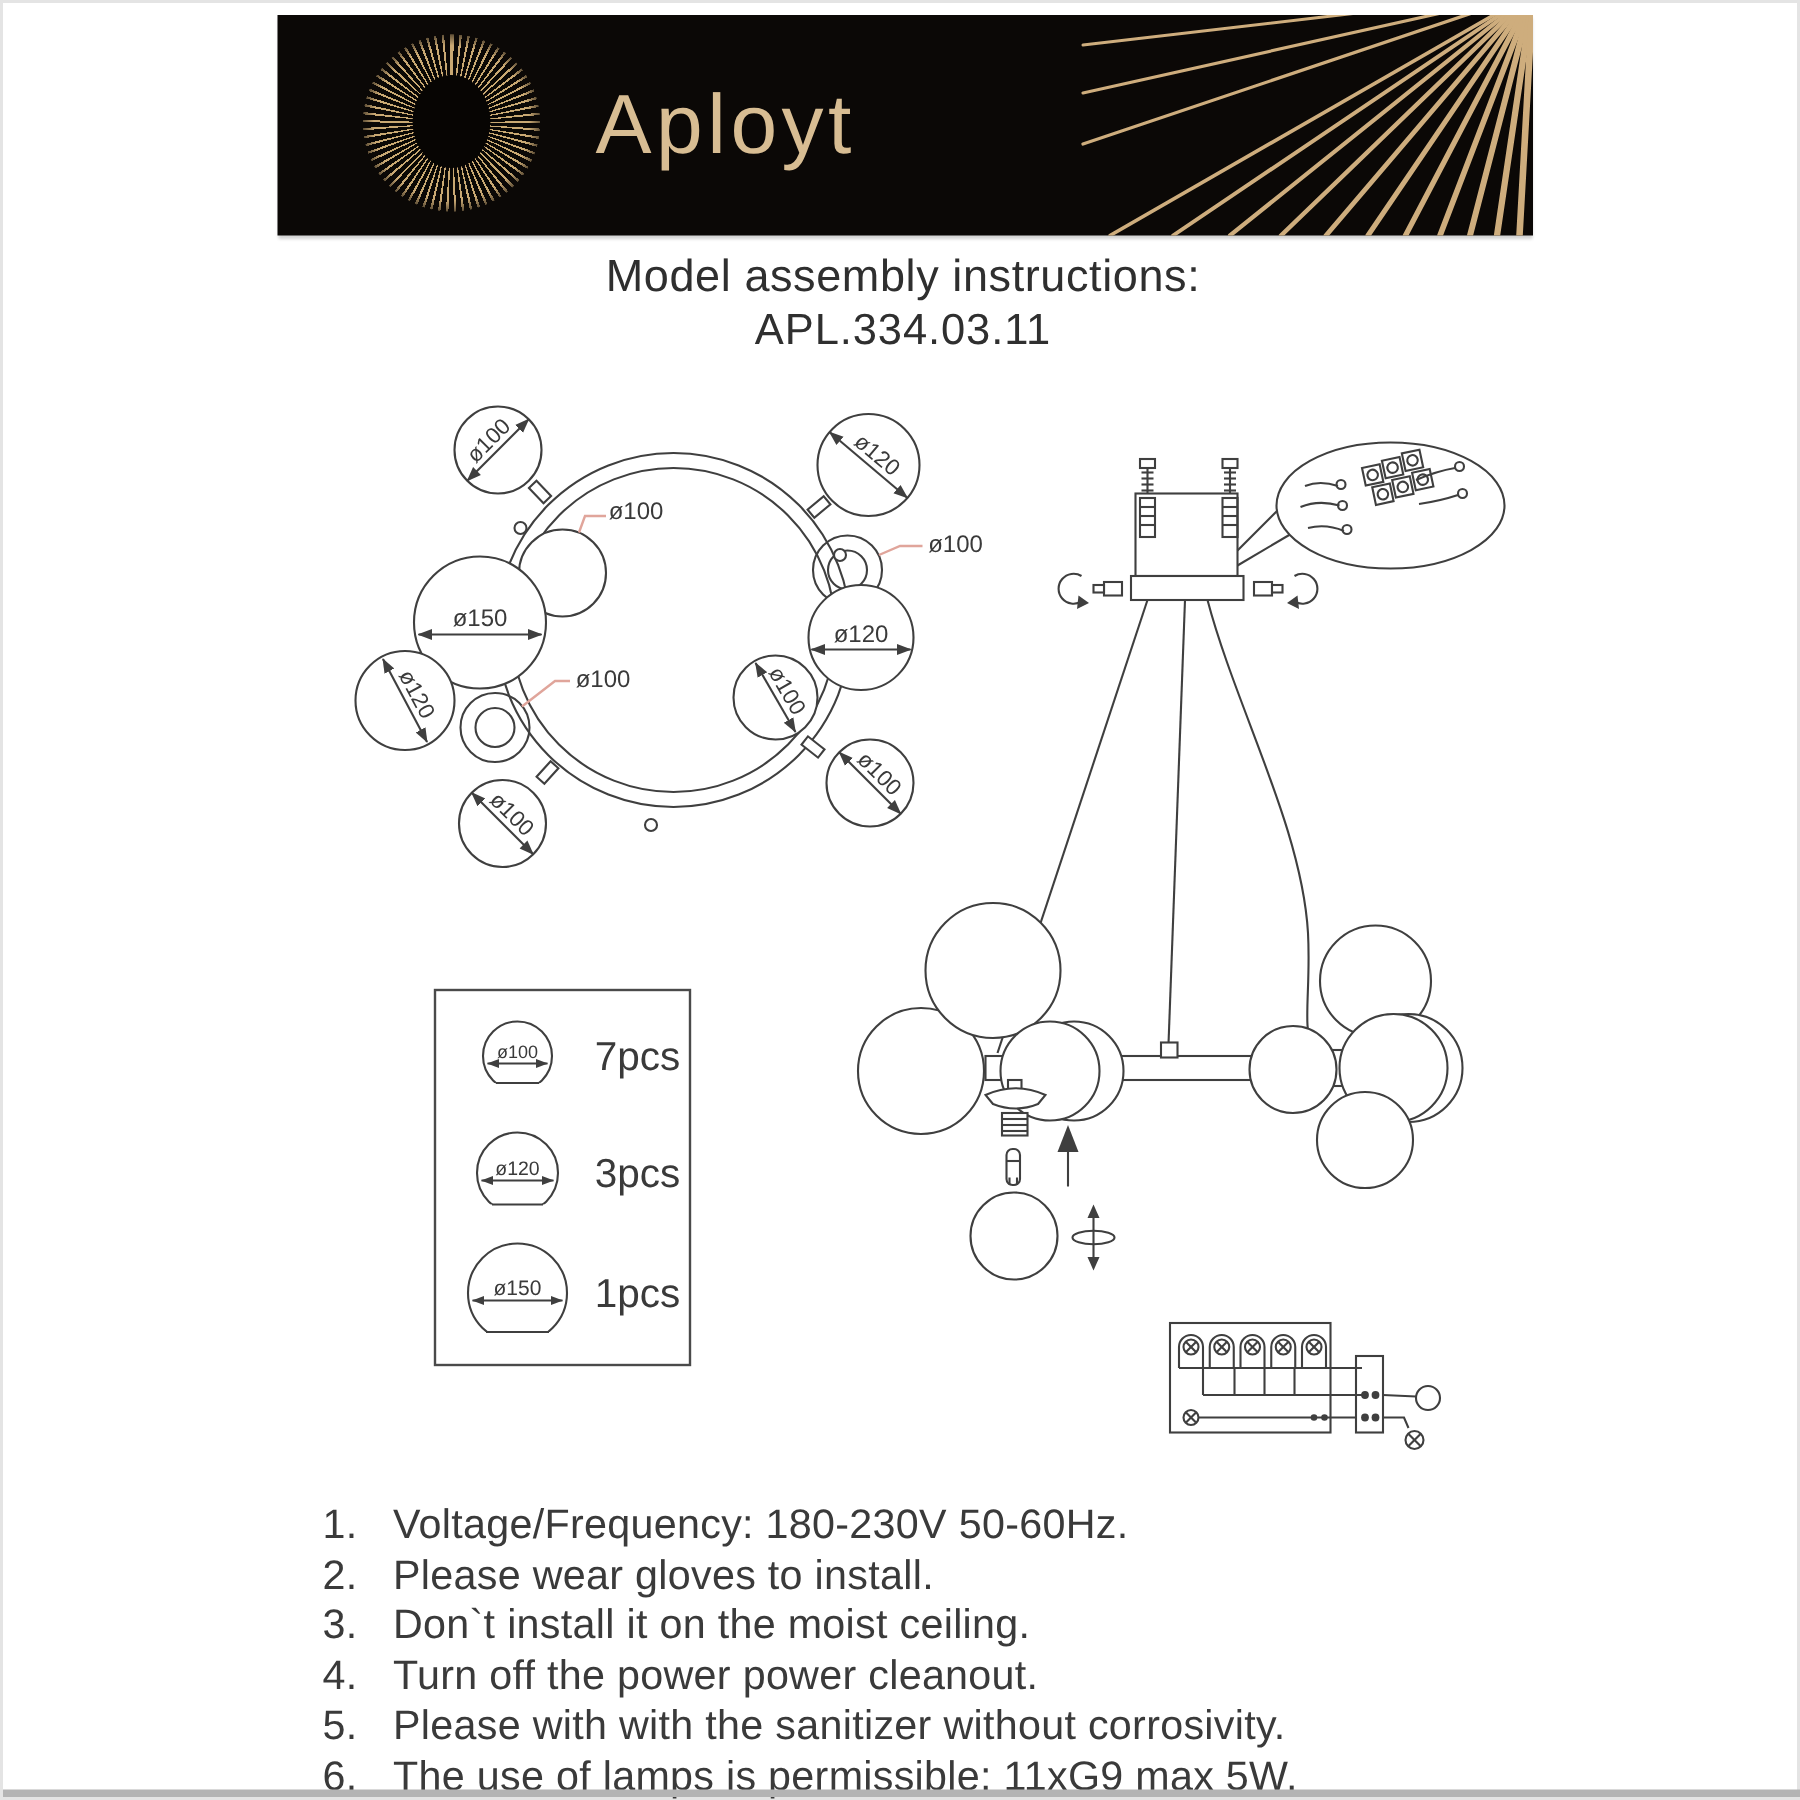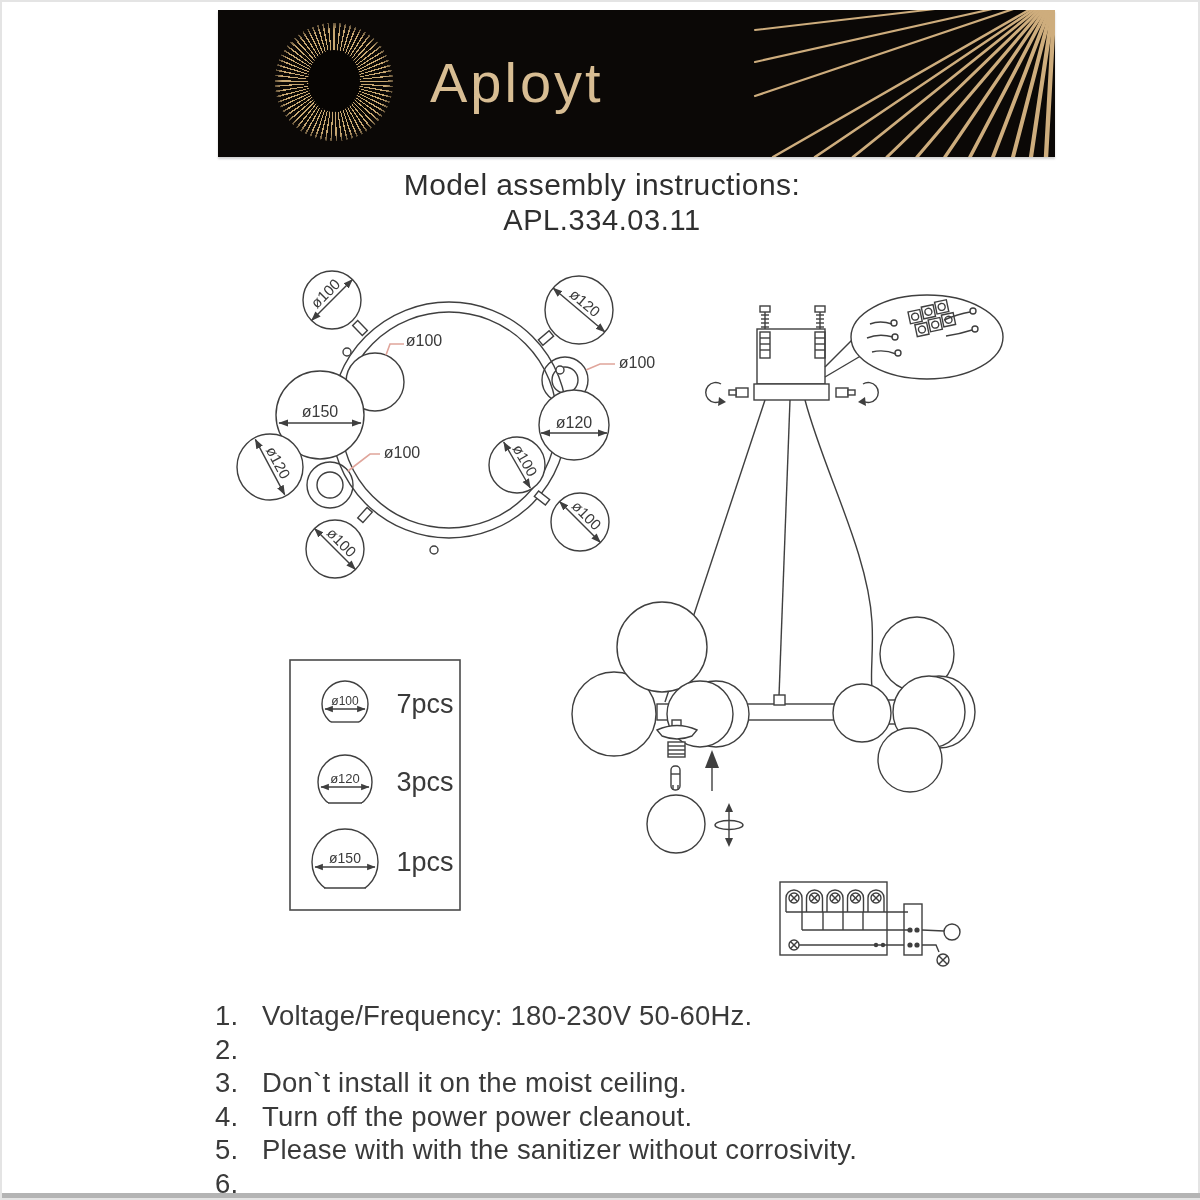--- a/index.html
+++ b/index.html
@@ -5,21 +5,21 @@
   :root{
     --banner_bg:#0b0806; --gold:#c9a873; --logo_text:#d8bd93;
     --line:#3f3f3f; --leader_pink:#e0a59b; --text:#3a3a3a;
     --border:#e4e4e4; --bottom_strip:#b4b4b4;
   }
   *{margin:0;padding:0;box-sizing:border-box;}
   body{width:1200px;height:1200px;background:#fff;font-family:"Liberation Sans",sans-serif;position:relative;overflow:hidden;}
   .page{position:absolute;inset:0;border:2px solid var(--border);background:#fff;}
   .bottom-strip{position:absolute;left:0;bottom:0;width:1200px;height:5px;background:var(--bottom_strip);}
   
-  .banner{position:absolute;left:183px;top:8px;width:837px;height:147px;background:var(--banner_bg);overflow:hidden;box-shadow:0 2px 2px rgba(0,0,0,.18);margin-left:33px;}
+  .banner{position:absolute;left:183px;top:8px;width:837px;height:147px;background:var(--banner_bg);overflow:hidden;box-shadow:0 2px 2px rgba(0,0,0,.18);}
   .sunburst{position:absolute;left:57px;top:13px;width:118px;height:118px;border-radius:50%;
     background:repeating-conic-gradient(var(--gold) 0deg 1.6deg, rgba(0,0,0,0) 1.6deg 5.2deg);}
   .sunburst::before{content:"";position:absolute;inset:0;border-radius:50%;
     background:radial-gradient(circle, rgba(11,8,6,0) 0 40%, rgba(11,8,6,0) 62%, #0b0806 78%);}
   .sunburst::after{content:"";position:absolute;left:33px;top:27px;width:52px;height:62px;border-radius:50%;background:#070503;}
   .brand{position:absolute;left:212px;top:40px;font-size:56px;letter-spacing:3px;color:var(--logo_text);font-weight:normal;}
   .rays{position:absolute;right:0;top:0;}
   
   .title-block{position:absolute;left:0;top:166px;width:1200px;text-align:center;color:#2f2f2f;}
   .title-block .l1{font-size:30px;letter-spacing:.4px;}
@@ -386,32 +386,34 @@
     </g>
   </svg>
 
   <div class="instructions">
     <div class="inst-row">
         <span class="num">1.</span>
         <span>Voltage/Frequency: 180-230V 50-60Hz.</span>
       </div>
     <div class="inst-row">
         <span class="num">2.</span>
+        <span>Please wear gloves to install.</span>
       </div>
     <div class="inst-row">
         <span class="num">3.</span>
         <span>Don`t install it on the moist ceiling.</span>
       </div>
     <div class="inst-row">
         <span class="num">4.</span>
         <span>Turn off the power power cleanout.</span>
       </div>
     <div class="inst-row">
         <span class="num">5.</span>
         <span>Please with with the sanitizer without corrosivity.</span>
       </div>
     <div class="inst-row">
         <span class="num">6.</span>
+        <span>The use of lamps is permissible: 11xG9 max 5W.</span>
       </div>
   </div>
 
   <div class="bottom-strip"></div>
 </div>
 
 </body></html>

